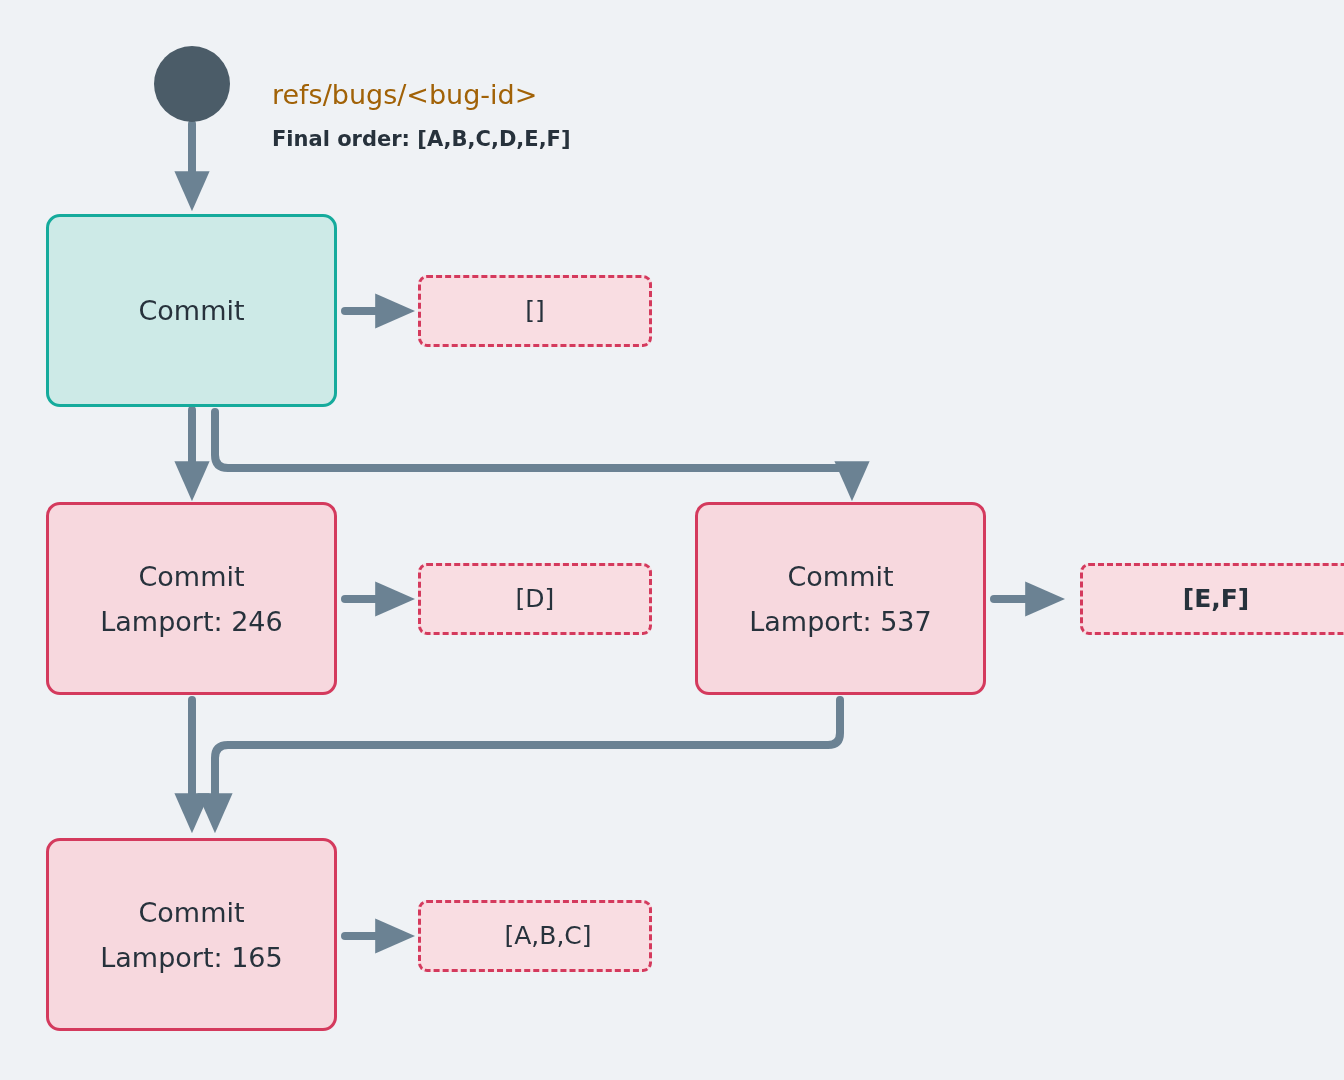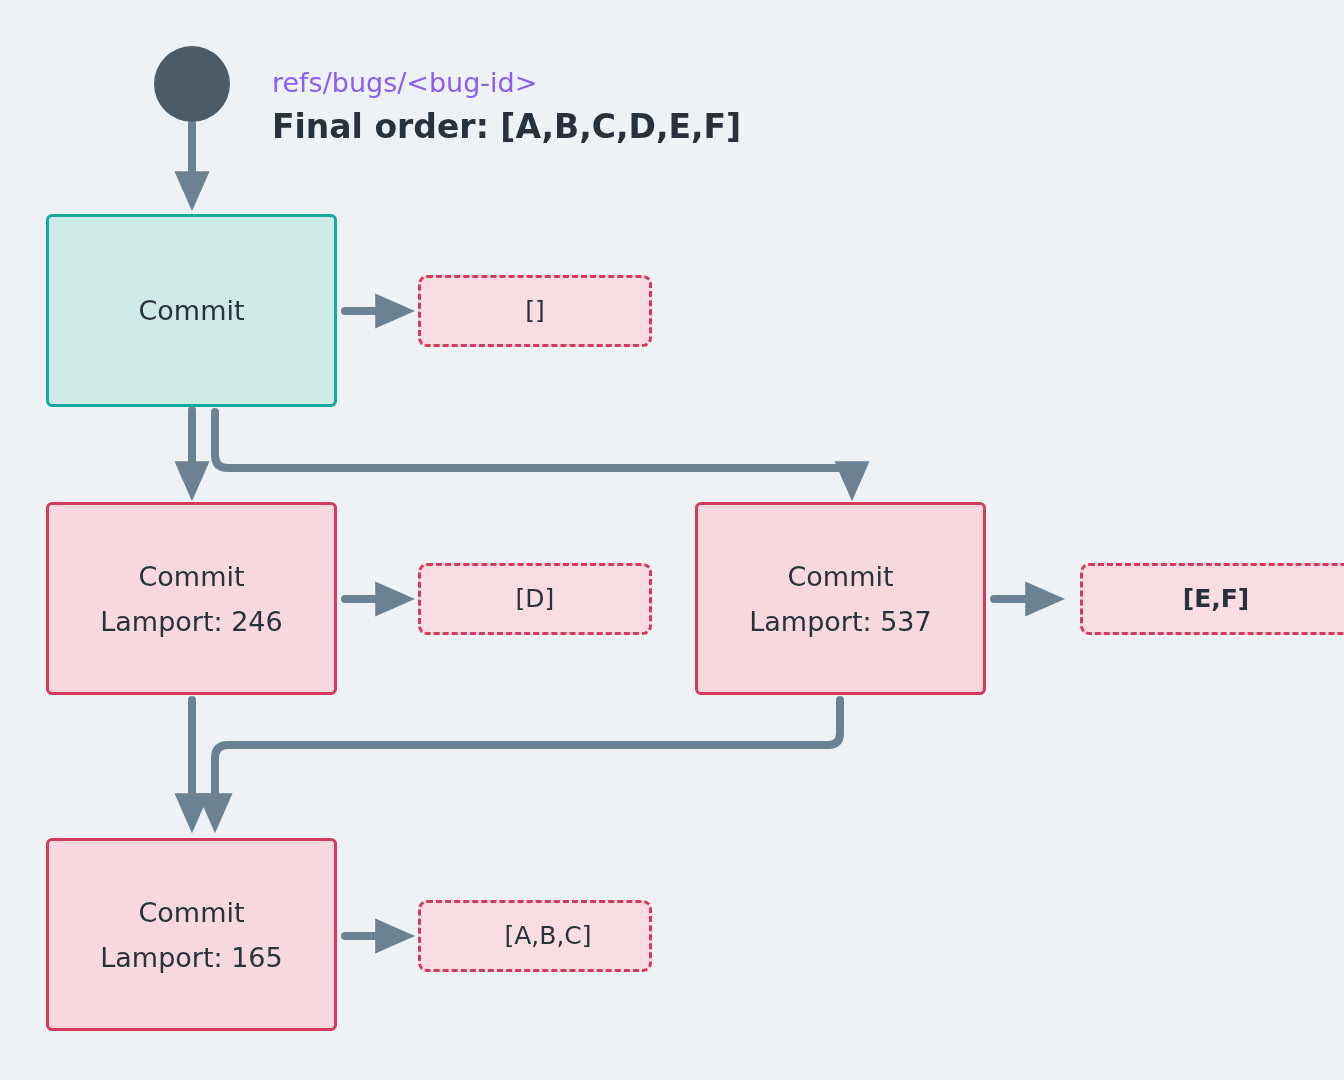--- a/index.html
+++ b/index.html
@@ -36,35 +36,36 @@
     background: #4b5c68;
   }
   .header-text {
     position: absolute;
     left: 272px;
     top: 62px;
     width: 600px;
   }
   .header-line1 {
     font-size: 27px;
-    color: #8b5cf6;
+    color: #a16207;
     line-height: 42px;
     white-space: nowrap;
+    margin-top: 12px;
   }
   .header-line2 {
-    font-size: 33px;
+    font-size: 21px;
     font-weight: bold;
     color: #27323c;
     line-height: 46px;
     white-space: nowrap;
   }
   .commit-node {
     position: absolute;
     box-sizing: border-box;
-    border-radius: 6px;
+    border-radius: 14px;
     display: flex;
     flex-direction: column;
     align-items: center;
     justify-content: center;
     text-align: center;
   }
   .commit-node .nline {
     font-size: 27px;
     color: #27323c;
     line-height: 45px;

